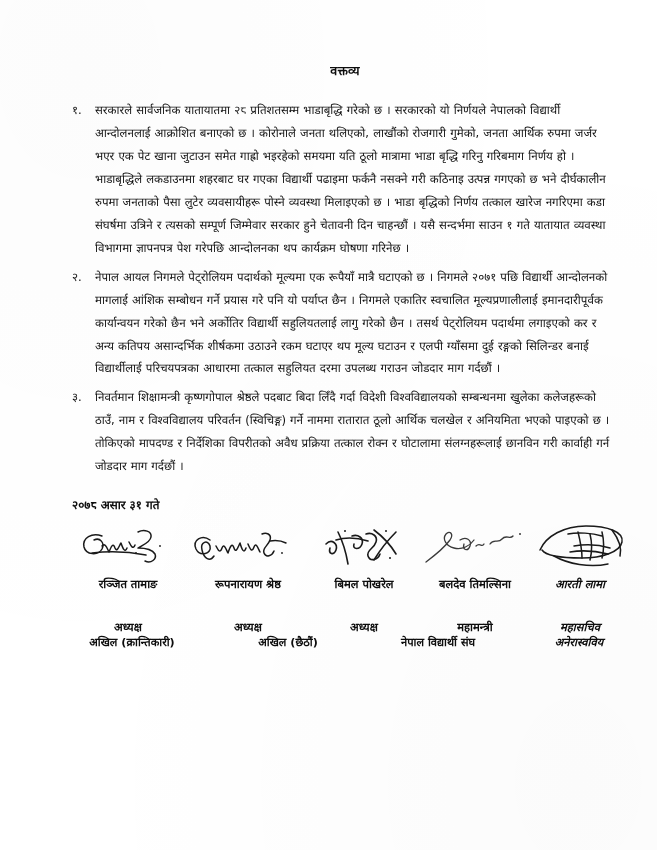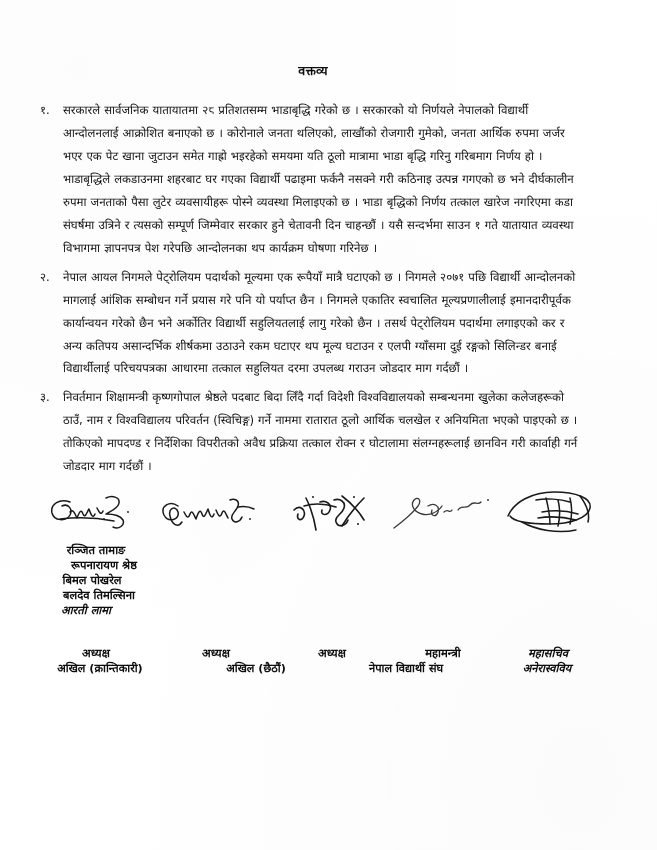--- a/index.html
+++ b/index.html
@@ -22,21 +22,21 @@
     inset: 0;
     background: #ffffff;
     
     background-image:
       radial-gradient(ellipse at 12% 8%, rgba(0,0,0,0.012), rgba(0,0,0,0) 60%),
       radial-gradient(ellipse at 88% 92%, rgba(0,0,0,0.015), rgba(0,0,0,0) 62%);
   }
 
   .sheet {
     position: absolute;
-    left: 40px;
+    left: 72px;
     top: 62px;
     width: 546px;
   }
 
   
   .doc-title {
     text-align: center;
     font-size: 12.5px;
     font-weight: 700;
     letter-spacing: 0.2px;
@@ -115,21 +115,21 @@
     margin: 0 auto;
   }
 
   .names-row,
   .posts-row,
   .orgs-row {
     display: flex;
     justify-content: space-between;
     align-items: flex-start;
   }
-  .names-row { margin-top: 2px; flex-direction: column; }
+  .names-row { margin-top: 2px; }
   .posts-row { margin-top: 28px; }
   .orgs-row  { }
 
   .name-cell,
   .post-cell,
   .org-cell {
     flex: 0 0 auto;
     text-align: center;
     font-weight: 700;
     color: #0d0d0d;
@@ -168,20 +168,21 @@
       <li class="item">
         <span class="item-num">२.</span>
         <span class="item-text">नेपाल आयल निगमले पेट्रोलियम पदार्थको मूल्यमा एक रूपैयाँ मात्रै घटाएको छ । निगमले २०७१ पछि विद्यार्थी आन्दोलनको मागलाई आंशिक सम्बोधन गर्ने प्रयास गरे पनि यो पर्याप्त छैन । निगमले एकातिर स्वचालित मूल्यप्रणालीलाई इमानदारीपूर्वक कार्यान्वयन गरेको छैन भने अर्कोतिर विद्यार्थी सहुलियतलाई लागु गरेको छैन । तसर्थ पेट्रोलियम पदार्थमा लगाइएको कर र अन्य कतिपय असान्दर्भिक शीर्षकमा उठाउने रकम घटाएर थप मूल्य घटाउन र एलपी ग्याँसमा दुई रङ्गको सिलिन्डर बनाई विद्यार्थीलाई परिचयपत्रका आधारमा तत्काल सहुलियत दरमा उपलब्ध गराउन जोडदार माग गर्दछौं ।</span>
       </li>
       <li class="item">
         <span class="item-num">३.</span>
         <span class="item-text">निवर्तमान शिक्षामन्त्री कृष्णगोपाल श्रेष्ठले पदबाट बिदा लिँदै गर्दा विदेशी विश्वविद्यालयको सम्बन्धनमा खुलेका कलेजहरूको ठाउँ, नाम र विश्वविद्यालय परिवर्तन (स्विचिङ्ग) गर्ने नाममा रातारात ठूलो आर्थिक चलखेल र अनियमिता भएको पाइएको छ । तोकिएको मापदण्ड र निर्देशिका विपरीतको अवैध प्रक्रिया तत्काल रोक्न र घोटालामा संलग्नहरूलाई छानविन गरी कार्वाही गर्न जोडदार माग गर्दछौं ।</span>
       </li>
     </ol>
 
+    <div class="date-line">२०७८ असार ३१ गते</div>
 
     <div class="sign-block">
 
       <div class="sign-row">
         <div class="sign-cell c0">
           <svg class="sig-art" width="112" height="52" viewBox="0 0 112 52">
             <g fill="none" stroke="#1a1a1a" stroke-width="1.5" stroke-linecap="round" stroke-linejoin="round">
               <path d="M30 14 C20 10, 10 16, 12 25 C14 33, 26 34, 30 27 C33 21, 28 15, 22 18"></path>
               <path d="M30 24 C33 20, 35 26, 37 30 C39 25, 41 20, 43 26 C45 31, 47 24, 49 21 C51 27, 53 31, 55 26"></path>
               <path d="M57 20 C59 24, 61 28, 63 23"></path>

